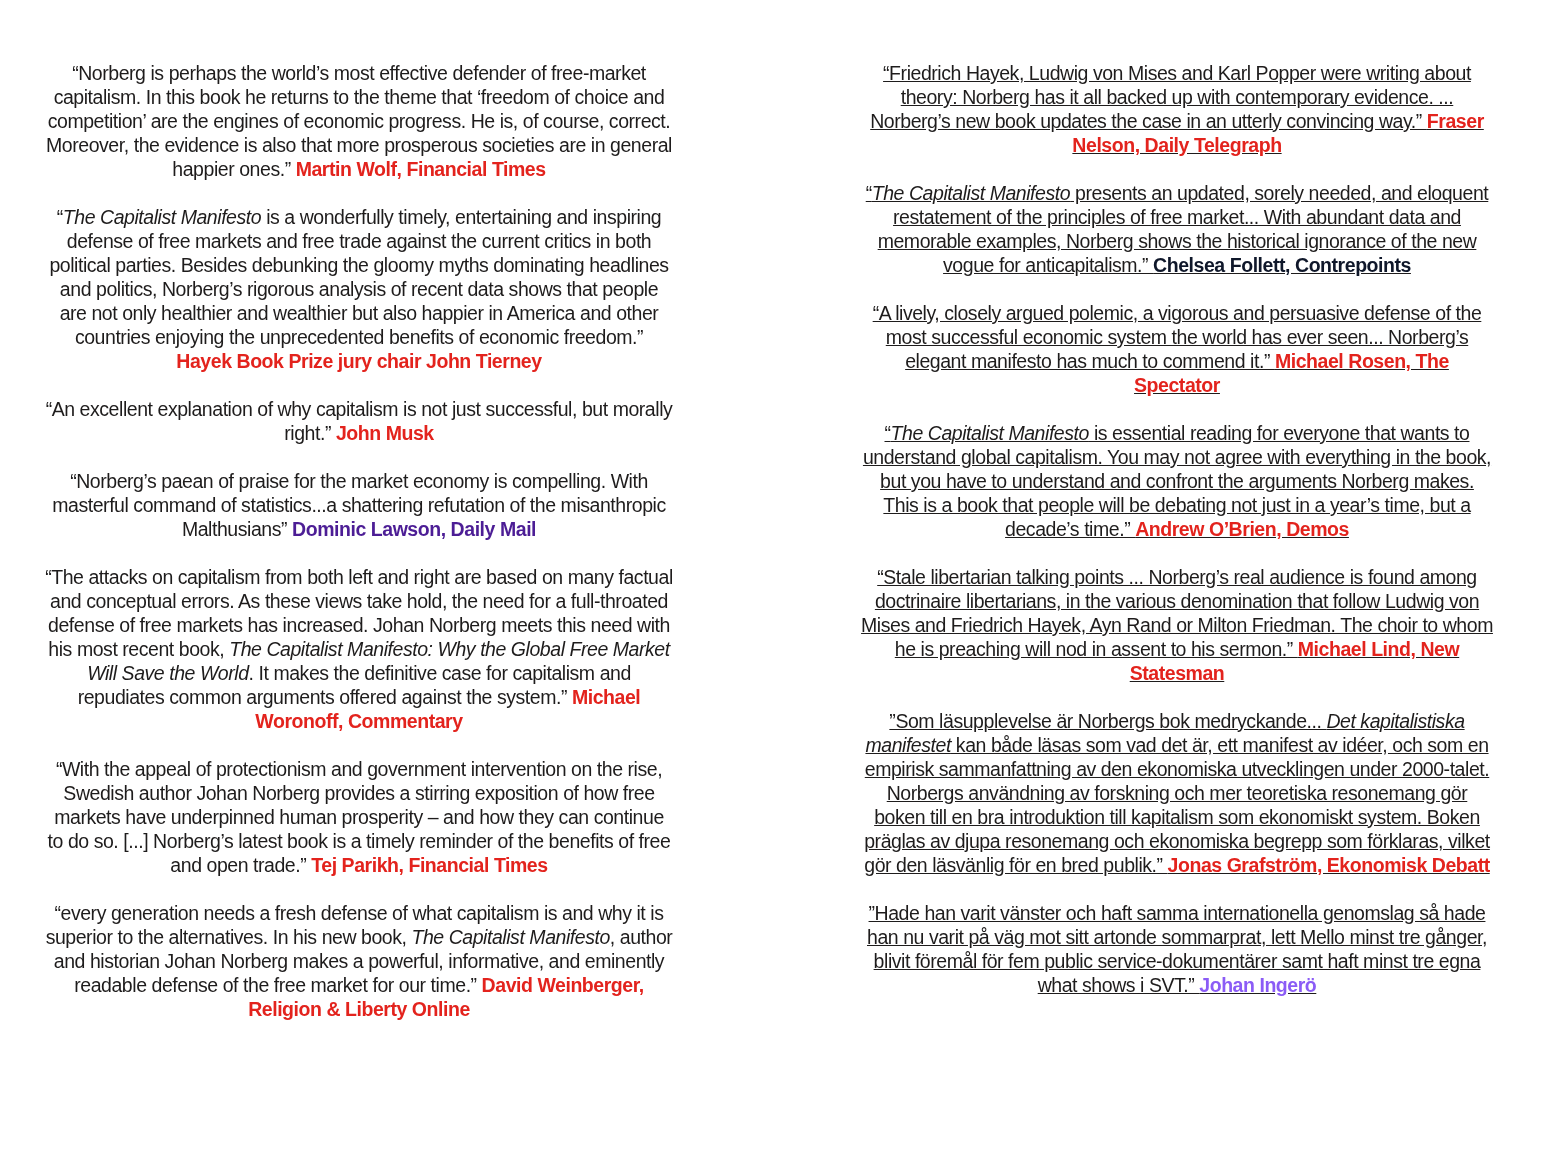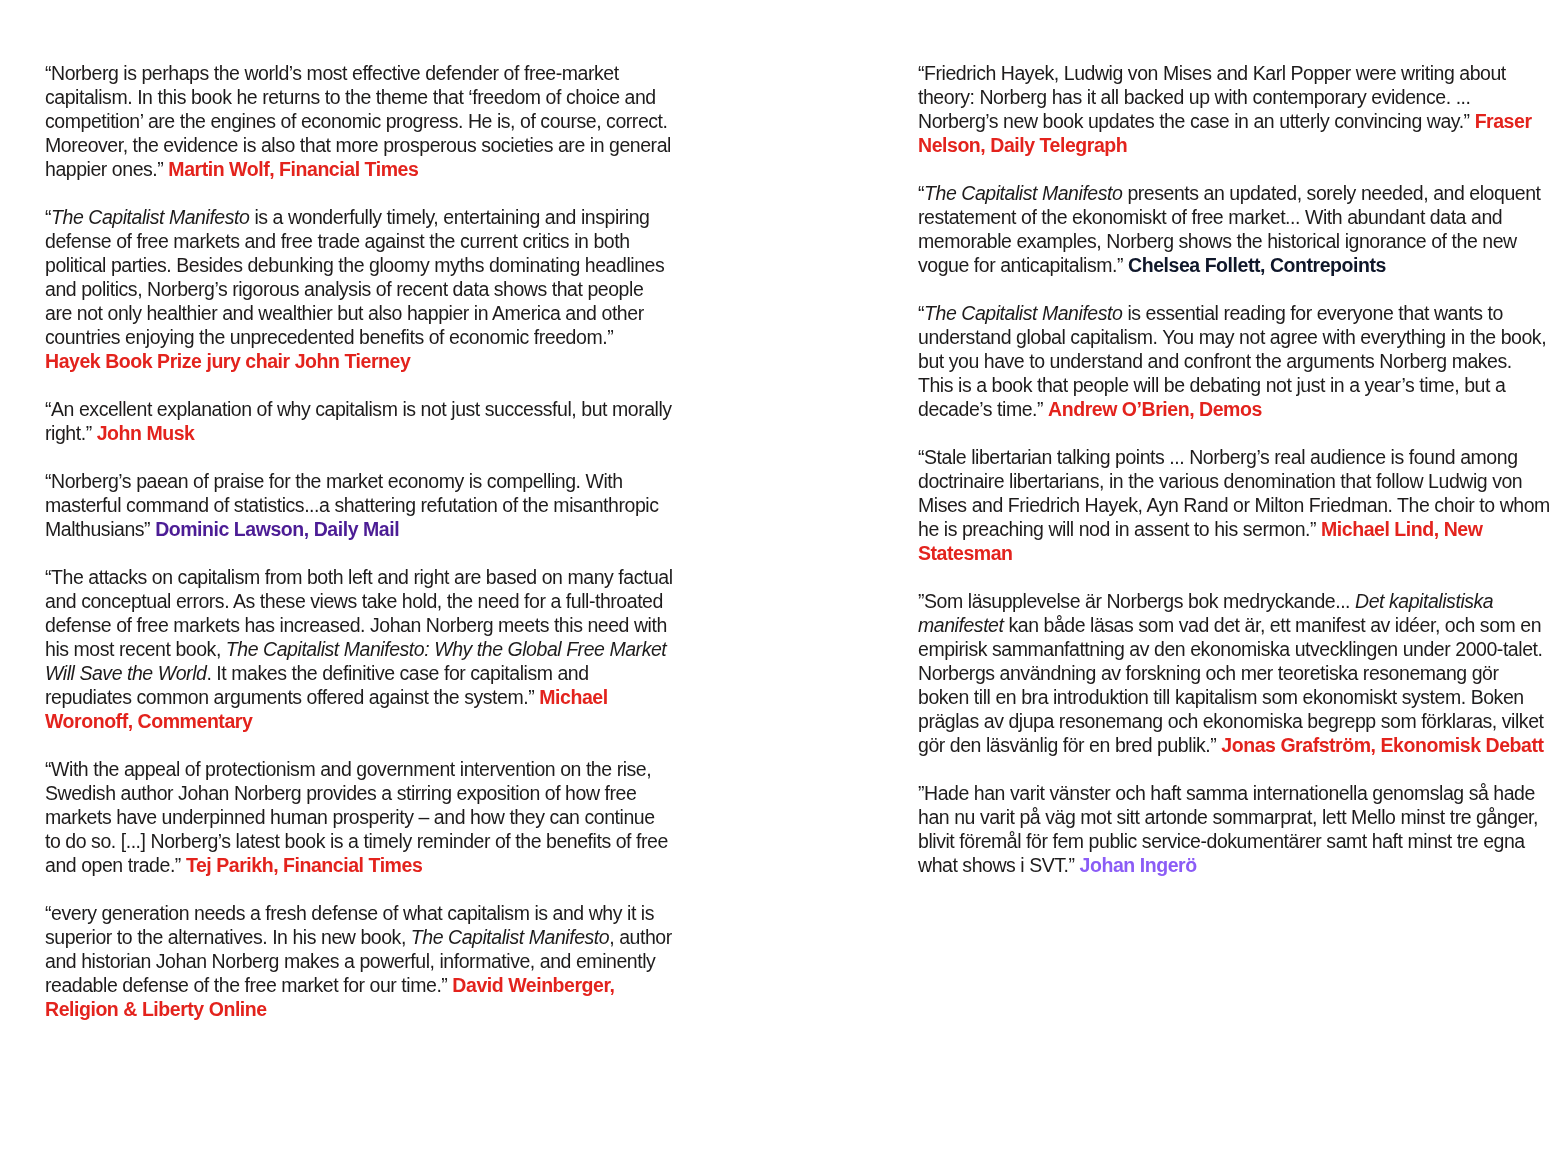--- a/index.html
+++ b/index.html
@@ -15,24 +15,24 @@
     overflow: hidden;
     font-family: "Liberation Sans", sans-serif;
   }
   .column {
     position: absolute;
     top: 61px;
     font-size: 19.5px;
     line-height: 24px;
     letter-spacing: -0.45px;
     color: #1e1c1c;
-    text-align: left;
+    text-align: center;
   }
   .col-left  { left: 45px;  width: 628px; }
-  .col-right { left: 918px; width: 632px; }
+  .col-right { left: 861px; width: 632px; text-decoration: underline; }
   p.quote {
     margin: 0 0 24px 0;
     padding: 0;
   }
   p.quote:last-child { margin-bottom: 0; }
   .attr {
     font-weight: bold;
     font-style: normal;
   }
   em { font-style: italic; }
@@ -45,19 +45,20 @@
       <p class="quote"><span>“Norberg is perhaps the world’s most effective defender of free-market capitalism. In this book he returns to the theme that ‘freedom of choice and competition’ are the engines of economic progress. He is, of course, correct. Moreover, the evidence is also that more prosperous societies are in general happier ones.” </span><span class="attr" style="color: rgb(227, 35, 29);">Martin Wolf, Financial Times</span></p>
       <p class="quote"><span>“</span><em>The Capitalist Manifesto</em><span> is a wonderfully timely, entertaining and inspiring defense of free markets and free trade against the current critics in both political parties. Besides debunking the gloomy myths dominating headlines and politics, Norberg’s rigorous analysis of recent data shows that people are not only healthier and wealthier but also happier in America and other countries enjoying the unprecedented benefits of economic freedom.” </span><span class="attr" style="color: rgb(227, 35, 29);">Hayek Book Prize jury chair John Tierney</span></p>
       <p class="quote"><span>“An excellent explanation of why capitalism is not just successful, but morally right.” </span><span class="attr" style="color: rgb(227, 35, 29);">John Musk</span></p>
       <p class="quote"><span>“Norberg’s paean of praise for the market economy is compelling. With masterful command of statistics...a shattering refutation of the misanthropic Malthusians” </span><span class="attr" style="color: #4c1d95;">Dominic Lawson, Daily Mail</span></p>
       <p class="quote"><span>“The attacks on capitalism from both left and right are based on many factual and conceptual errors. As these views take hold, the need for a full-throated defense of free markets has increased. Johan Norberg meets this need with his most recent book, </span><em>The Capitalist Manifesto: Why the Global Free Market Will Save the World</em><span>. It makes the definitive case for capitalism and repudiates common arguments offered against the system.” </span><span class="attr" style="color: rgb(227, 35, 29);">Michael Woronoff, Commentary</span></p>
       <p class="quote"><span>“With the appeal of protectionism and government intervention on the rise, Swedish author Johan Norberg provides a stirring exposition of how free markets have underpinned human prosperity – and how they can continue to do so. [...] Norberg’s latest book is a timely reminder of the benefits of free and open trade.” </span><span class="attr" style="color: rgb(227, 35, 29);">Tej Parikh, Financial Times</span></p>
       <p class="quote"><span>“every generation needs a fresh defense of what capitalism is and why it is superior to the alternatives. In his new book, </span><em>The Capitalist Manifesto</em><span>, author and historian Johan Norberg makes a powerful, informative, and eminently readable defense of the free market for our time.” </span><span class="attr" style="color: rgb(227, 35, 29);">David Weinberger, Religion &amp; Liberty Online</span></p>
     </div>
   <div class="column col-right">
       <p class="quote"><span>“Friedrich Hayek, Ludwig von Mises and Karl Popper were writing about theory: Norberg has it all backed up with contemporary evidence. ... Norberg’s new book updates the case in an utterly convincing way.” </span><span class="attr" style="color: rgb(227, 35, 29);">Fraser Nelson, Daily Telegraph</span></p>
-      <p class="quote"><span>“</span><em>The Capitalist Manifesto</em><span> presents an updated, sorely needed, and eloquent restatement of the ekonomiskt of free market... With abundant data and memorable examples, Norberg shows the historical ignorance of the new vogue for anticapitalism.” </span><span class="attr" style="color: #0f172a;">Chelsea Follett, Contrepoints</span></p>
+      <p class="quote"><span>“</span><em>The Capitalist Manifesto</em><span> presents an updated, sorely needed, and eloquent restatement of the principles of free market... With abundant data and memorable examples, Norberg shows the historical ignorance of the new vogue for anticapitalism.” </span><span class="attr" style="color: #0f172a;">Chelsea Follett, Contrepoints</span></p>
+      <p class="quote"><span>“A lively, closely argued polemic, a vigorous and persuasive defense of the most successful economic system the world has ever seen... Norberg’s elegant manifesto has much to commend it.” </span><span class="attr" style="color: rgb(227, 35, 29);">Michael Rosen, The Spectator</span></p>
       <p class="quote"><span>“</span><em>The Capitalist Manifesto</em><span> is essential reading for everyone that wants to understand global capitalism. You may not agree with everything in the book, but you have to understand and confront the arguments Norberg makes. This is a book that people will be debating not just in a year’s time, but a decade’s time.” </span><span class="attr" style="color: rgb(227, 35, 29);">Andrew O’Brien, Demos</span></p>
       <p class="quote"><span>“Stale libertarian talking points ... Norberg’s real audience is found among doctrinaire libertarians, in the various denomination that follow Ludwig von Mises and Friedrich Hayek, Ayn Rand or Milton Friedman. The choir to whom he is preaching will nod in assent to his sermon.” </span><span class="attr" style="color: rgb(227, 35, 29);">Michael Lind, New Statesman</span></p>
       <p class="quote"><span>”Som läsupplevelse är Norbergs bok medryckande... </span><em>Det kapitalistiska manifestet</em><span> kan både läsas som vad det är, ett manifest av idéer, och som en empirisk sammanfattning av den ekonomiska utvecklingen under 2000-talet. Norbergs användning av forskning och mer teoretiska resonemang gör boken till en bra introduktion till kapitalism som ekonomiskt system. Boken präglas av djupa resonemang och ekonomiska begrepp som förklaras, vilket gör den läsvänlig för en bred publik.” </span><span class="attr" style="color: rgb(227, 35, 29);">Jonas Grafström, Ekonomisk Debatt</span></p>
       <p class="quote"><span>”Hade han varit vänster och haft samma internationella genomslag så hade han nu varit på väg mot sitt artonde sommarprat, lett Mello minst tre gånger, blivit föremål för fem public service-dokumentärer samt haft minst tre egna what shows i SVT.” </span><span class="attr" style="color: #8b5cf6;">Johan Ingerö</span></p>
     </div>
 </div>
 
 </body></html>

